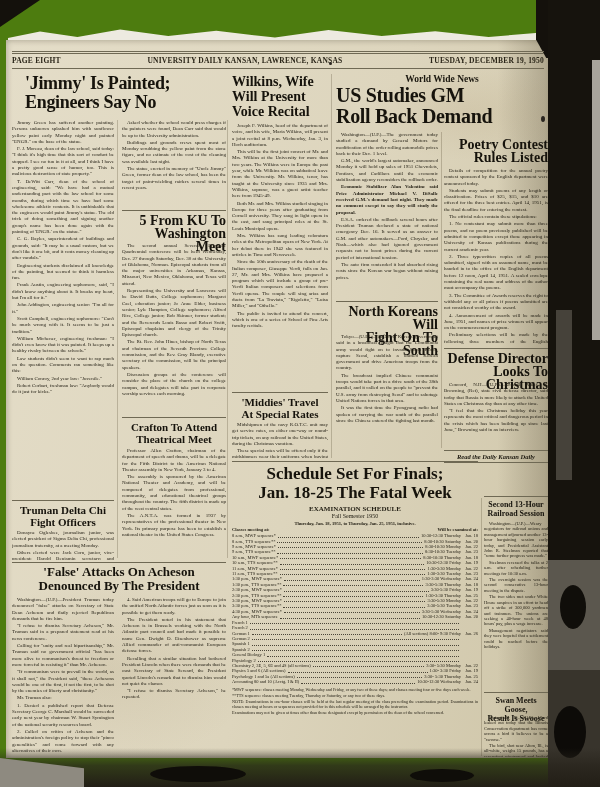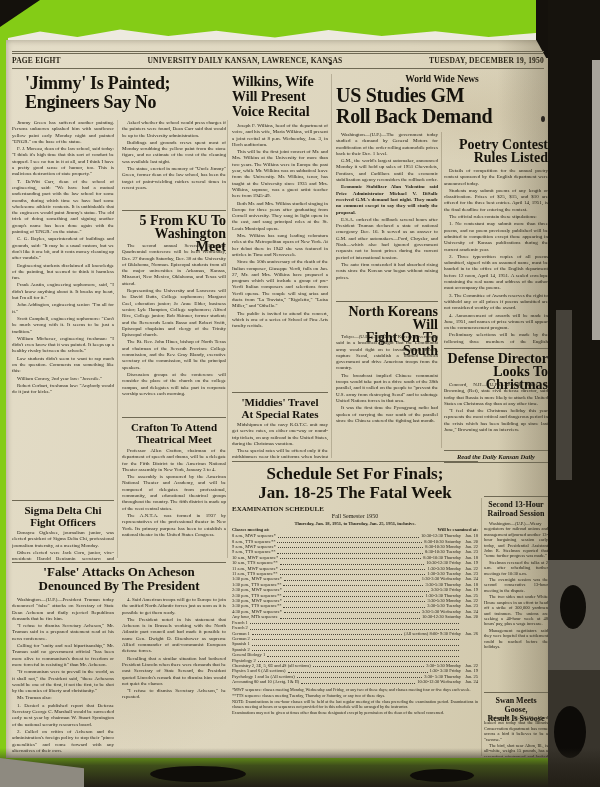--- a/index.html
+++ b/index.html
@@ -1,16 +1,16 @@
 <!DOCTYPE html>
 <html><head>
 <meta charset="utf-8">
 <style>
   html,body{margin:0;padding:0;}
-  .scene{position:relative;width:600px;height:787px;background:#84cc16;overflow:hidden;
+  .scene{position:relative;width:600px;height:787px;background:#4d7c0f;overflow:hidden;
          font-family:"Liberation Serif", serif;}
   .paper{position:absolute;left:6px;top:40px;width:546px;height:718px;
          background:
            radial-gradient(ellipse 140px 70px at 85% 10%, rgba(140,110,60,.10), transparent 70%),
            radial-gradient(ellipse 220px 130px at 18% 88%, rgba(120,95,50,.10), transparent 70%),
            linear-gradient(90deg, rgba(0,0,0,0) 90%, rgba(60,50,30,.28) 100%),
            linear-gradient(105deg,#e4ddc8 0%,#ddd5bd 55%,#cfc6a9 100%);
          box-shadow:0 0 6px rgba(40,35,20,.35) inset;}
   .torn{position:absolute;left:8px;top:26px;width:534px;height:20px;background:#edeae0;
         clip-path:polygon(0 60%,6% 28%,13% 55%,21% 18%,30% 50%,39% 24%,50% 58%,60% 20%,70% 50%,80% 26%,90% 55%,100% 32%,100% 100%,0 100%);}
@@ -54,21 +54,21 @@
   .body-col{position:absolute;font-size:5px;line-height:6.3px;text-align:justify;
             color:#262217;overflow:hidden;}
   .body-col p{margin:0 0 1px;text-indent:5px;}
   .body-col p.pbold{font-weight:bold;}
   .narrow{font-size:4.5px;line-height:5.4px;}
 
   .read-ad{position:absolute;text-align:center;font-size:6.5px;font-weight:bold;font-style:italic;
            color:#1d1910;border-top:1px solid #6f6954;border-bottom:1px solid #6f6954;padding:2px 0;}
 
   .exam{position:absolute;color:#262217;overflow:hidden;}
-  .exam-title{text-align:left;font-weight:bold;font-size:7px;line-height:8px;}
+  .exam-title{text-align:center;font-weight:bold;font-size:7px;line-height:8px;}
   .exam-sub{text-align:center;font-size:6px;line-height:7px;margin-bottom:1px;}
   .exam-range{text-align:center;font-size:4.6px;line-height:5.6px;font-weight:bold;}
   .exam-heads{display:flex;justify-content:space-between;font-size:4.6px;line-height:5.6px;
               font-weight:bold;margin-bottom:1px;}
   .exam-row{display:flex;align-items:flex-end;font-size:4.5px;line-height:5.4px;}
   .exam-row .c{white-space:nowrap;}
   .exam-row .leader{flex:1;border-bottom:1px dotted #4a4538;margin:0 2px 1px;}
   .exam-row .t{white-space:nowrap;}
   .exam-row .d{width:17px;text-align:right;white-space:nowrap;}
   .exam-notes{margin-top:2px;font-size:4.2px;line-height:5px;text-align:justify;}
@@ -148,21 +148,21 @@
       <div>Theatrical Meet</div>
     </div>
   <div class="body-col" style="left:122px;top:448px;width:104px;height:110px">
       <p>Professor Allen Crafton, chairman of the department of speech and drama, will be a delegate for the Fifth District to the American National Theater assembly in New York, January 3 to 4.</p>
       <p>The assembly is sponsored by the American National Theater and Academy, and will be composed of delegates from professional, community, and educational theatrical groups throughout the country. The fifth district is made up of the west central states.</p>
       <p>The A.N.T.A. was formed in 1937 by representatives of the professional theater in New York. Its primary purpose has been to establish a national theater in the United States Congress.</p>
     </div>
 
   <div class="rule" style="left:12px;top:500px;width:102px"></div>
   <div class="hl hl-sm" style="left:12px;top:504px;width:102px">
-      <div>Sigma Delta Chi</div>
+      <div>Truman Delta Chi</div>
       <div>Fight Officers</div>
     </div>
   <div class="body-col" style="left:12px;top:530px;width:102px;height:30px">
       <p>Donayne Oglesbee, journalism junior, was elected president of Sigma Delta Chi, professional journalism fraternity, at a meeting Monday.</p>
       <p>Others elected were Jack Corn, junior, vice-president; Harold Benjamin, secretary; and Richard Tolson, treasurer. All are journalism students.</p>
     </div>
 
   <div class="rule" style="left:12px;top:562px;width:214px"></div>
   <div class="hl hl-false" style="left:12px;top:565px;width:214px">
       <div>'False' Attacks On Acheson</div>

